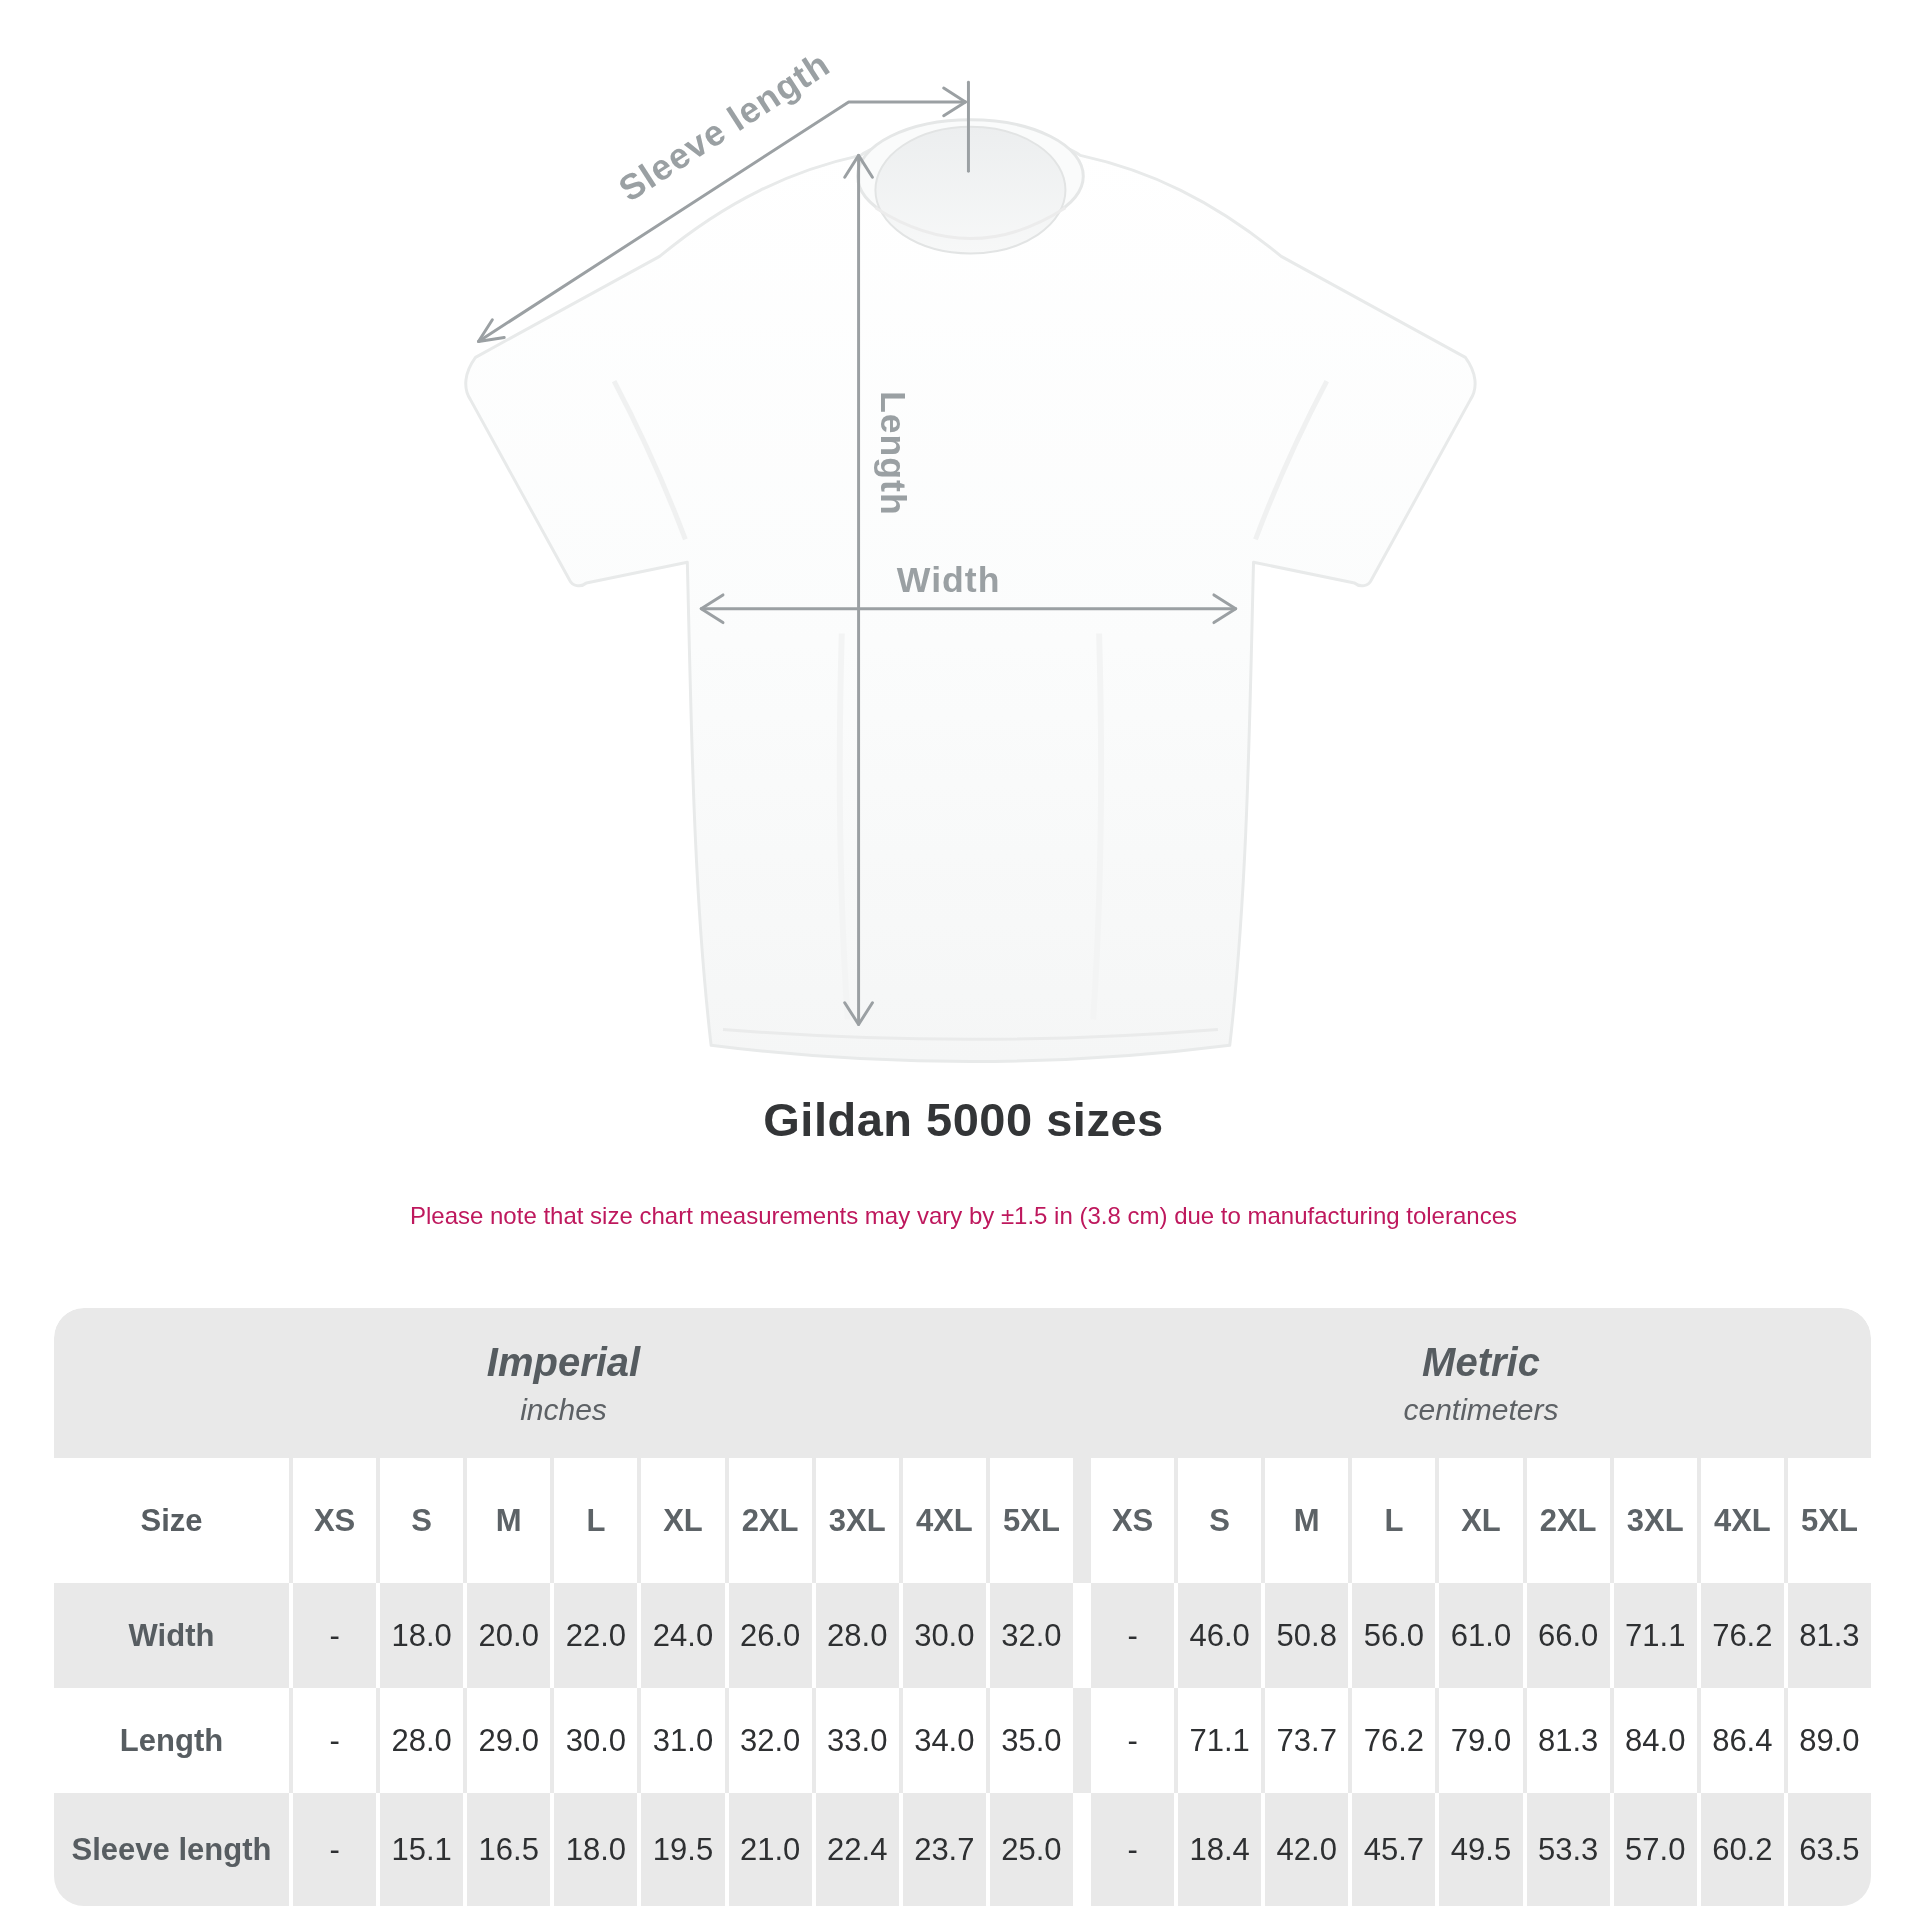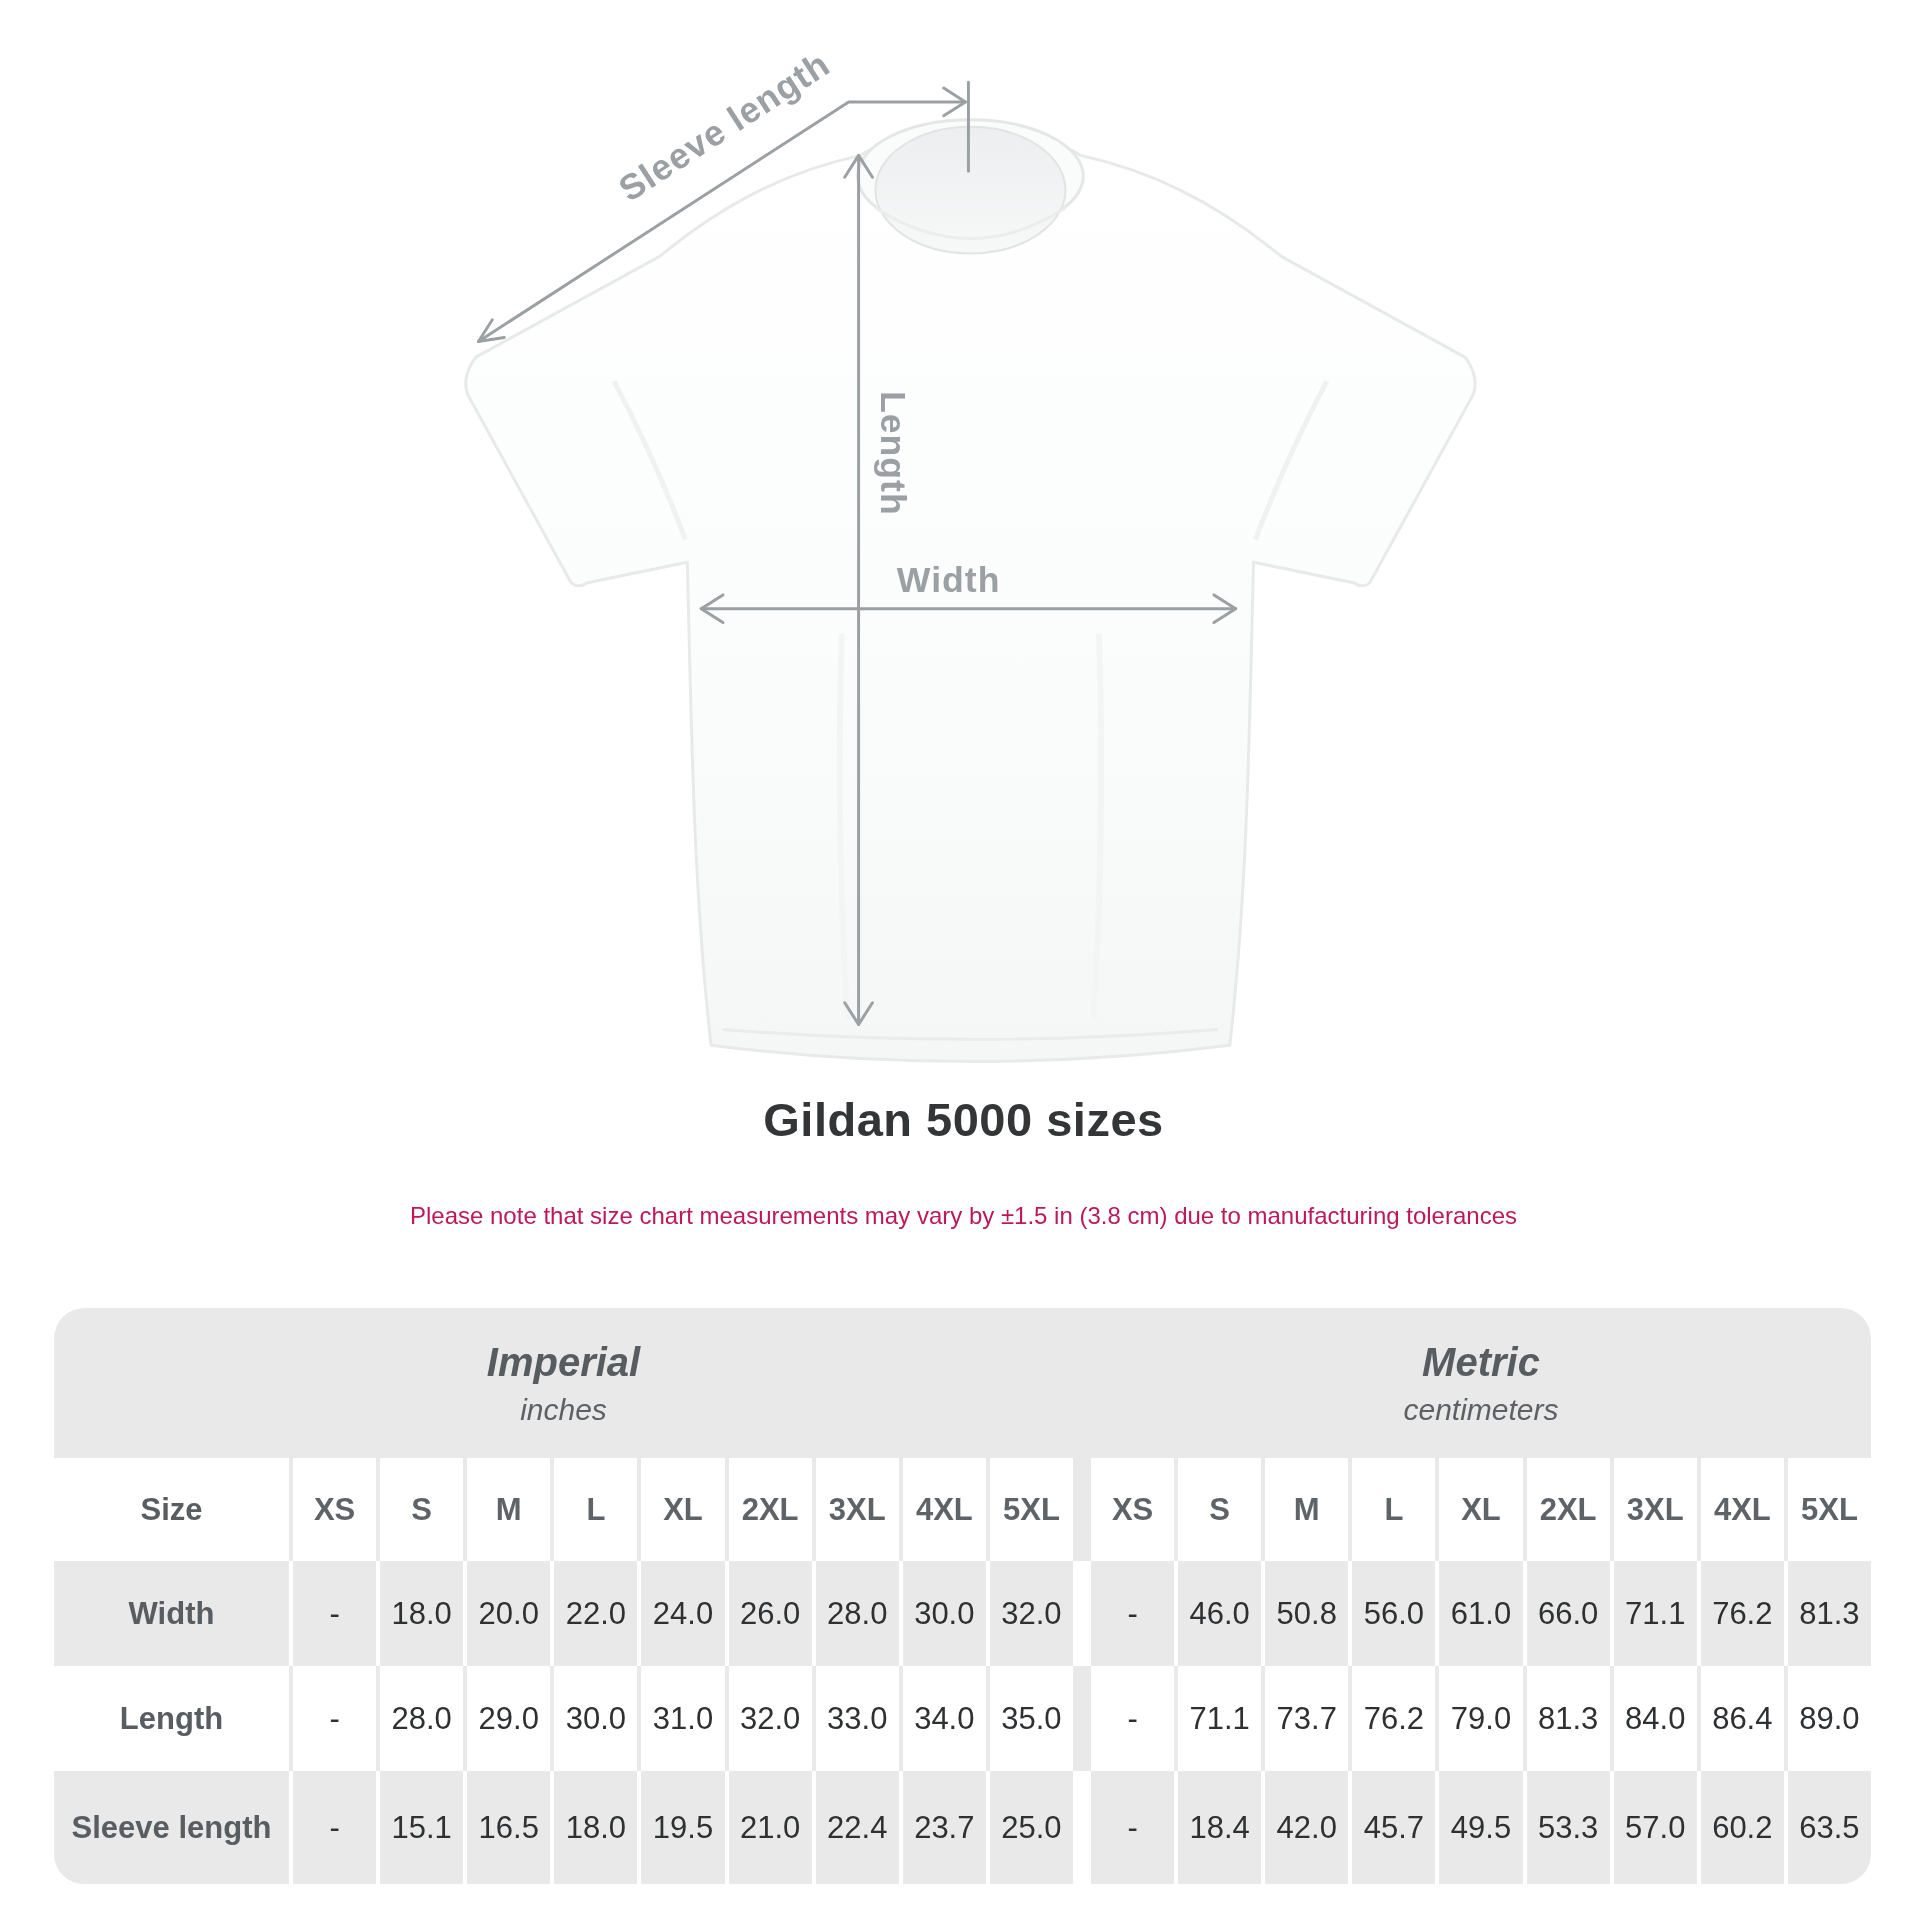--- a/index.html
+++ b/index.html
@@ -30,21 +30,21 @@
     grid-template-columns:235px repeat(9,1fr) 10px repeat(9,1fr);
     column-gap:4px;
   }
   .band{background:#e9e9e9;height:150px;border-radius:30px 30px 0 0;}
   .band .group{display:flex;flex-direction:column;align-items:center;justify-content:center;}
   .band .g1{grid-column:1 / 11;}
   .band .g2{grid-column:12 / 21;}
   .gtitle{font-size:40px;font-weight:bold;font-style:italic;color:#565c60;}
   .gsub{font-size:30px;font-style:italic;color:#5d6165;margin-top:8px;}
   .trow{height:105px;}
-  .trow.sizes-row{height:103px;background:#e9e9e9;}
+  .trow.sizes-row{height:125px;background:#e9e9e9;}
   .trow.row-gray{background:#ffffff;}
   .trow.row-white{background:#e9e9e9;}
   .trow.last{height:113px;}
   .cell{display:flex;align-items:center;justify-content:center;font-size:31px;color:#2e3032;}
   .sizes-row .cell{background:#ffffff;font-weight:bold;color:#5d6367;}
   .row-gray .cell{background:#e9e9e9;}
   .row-white .cell{background:#ffffff;}
   .cell.rlabel{font-weight:bold;color:#575d61;}
   .gapcol{background:transparent;}
 </style>

